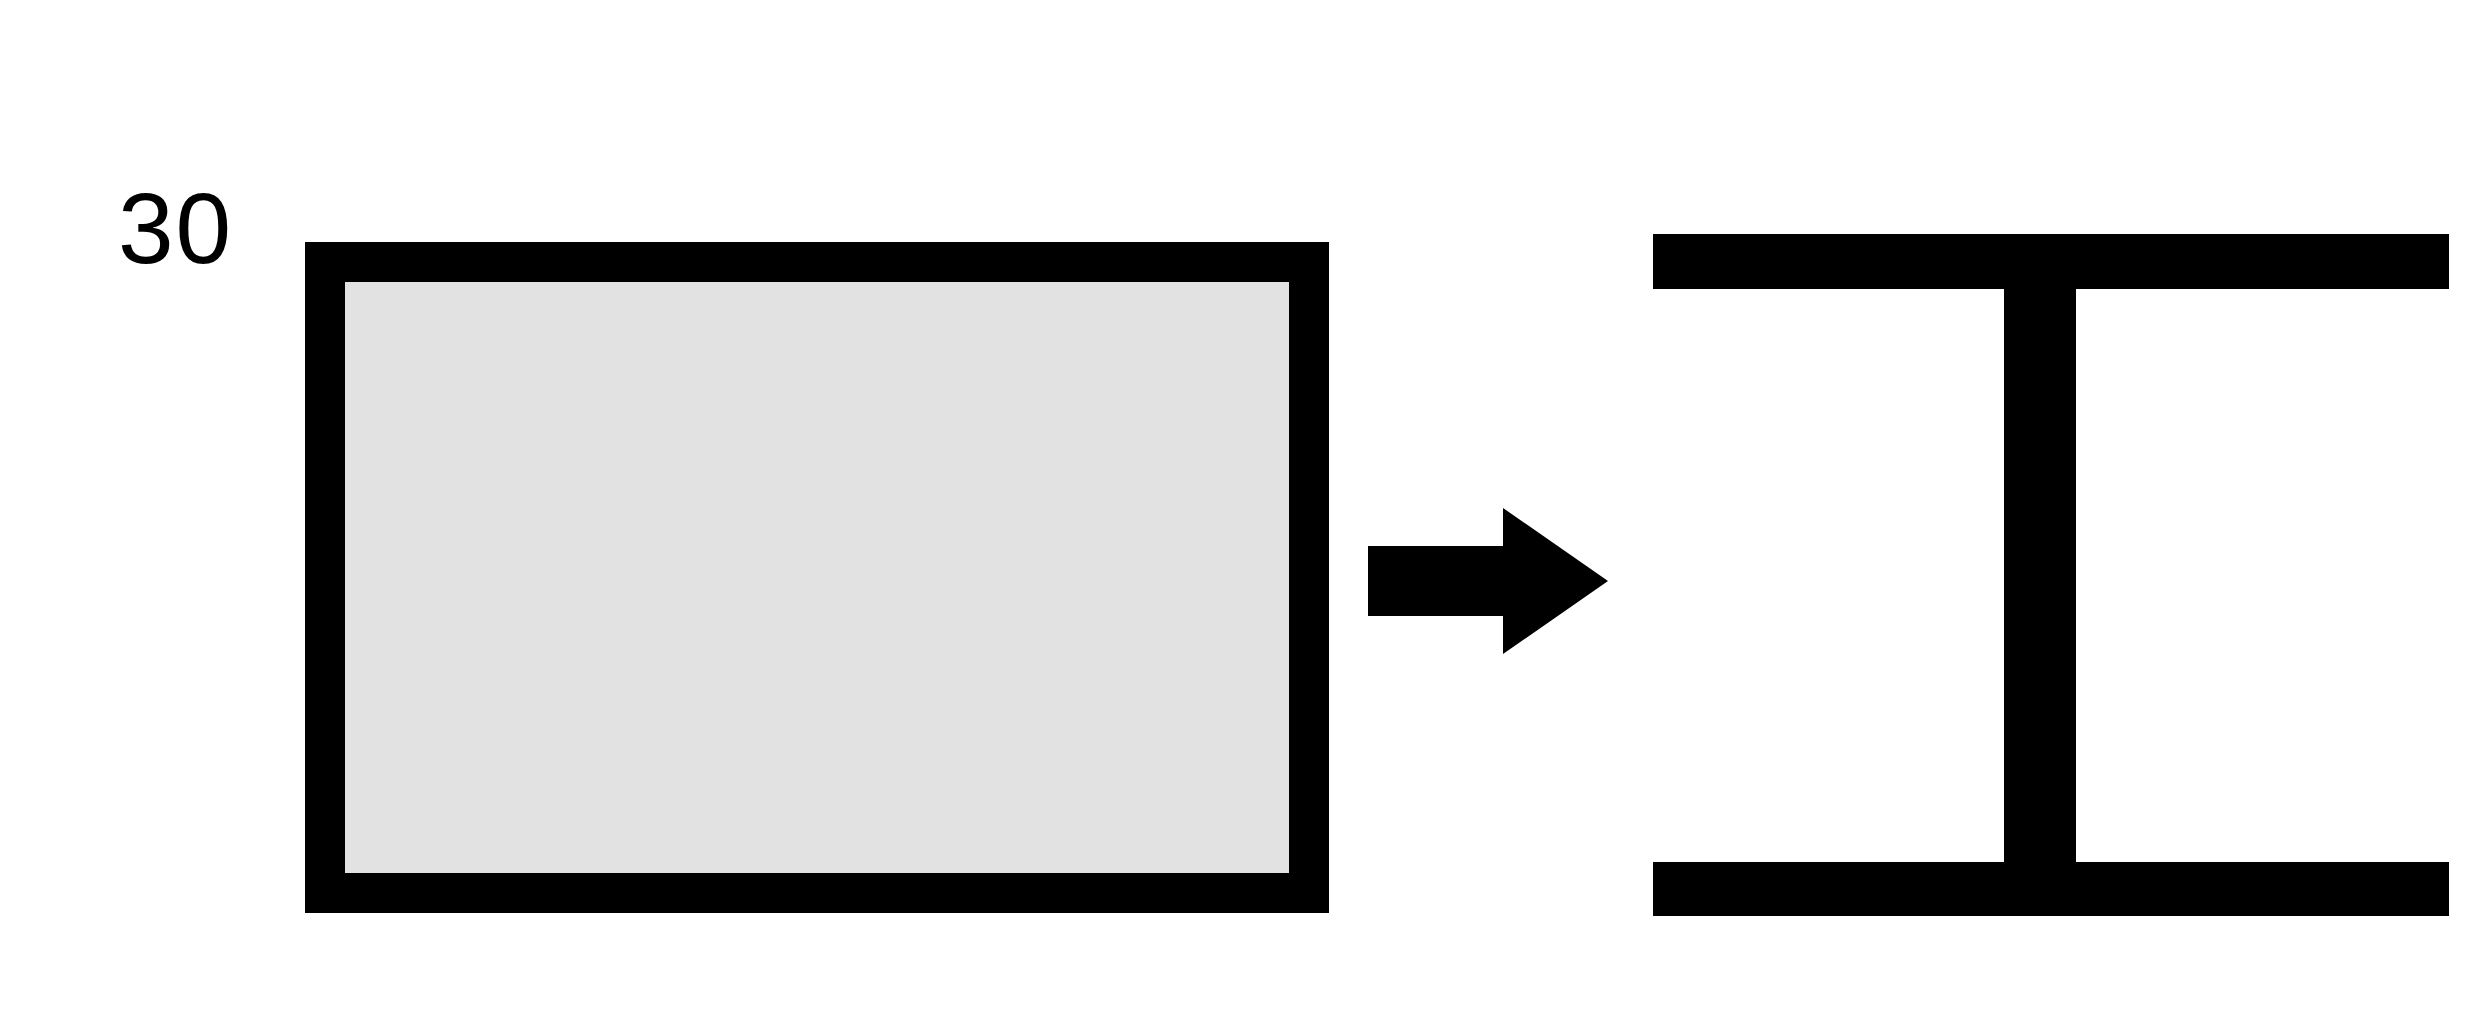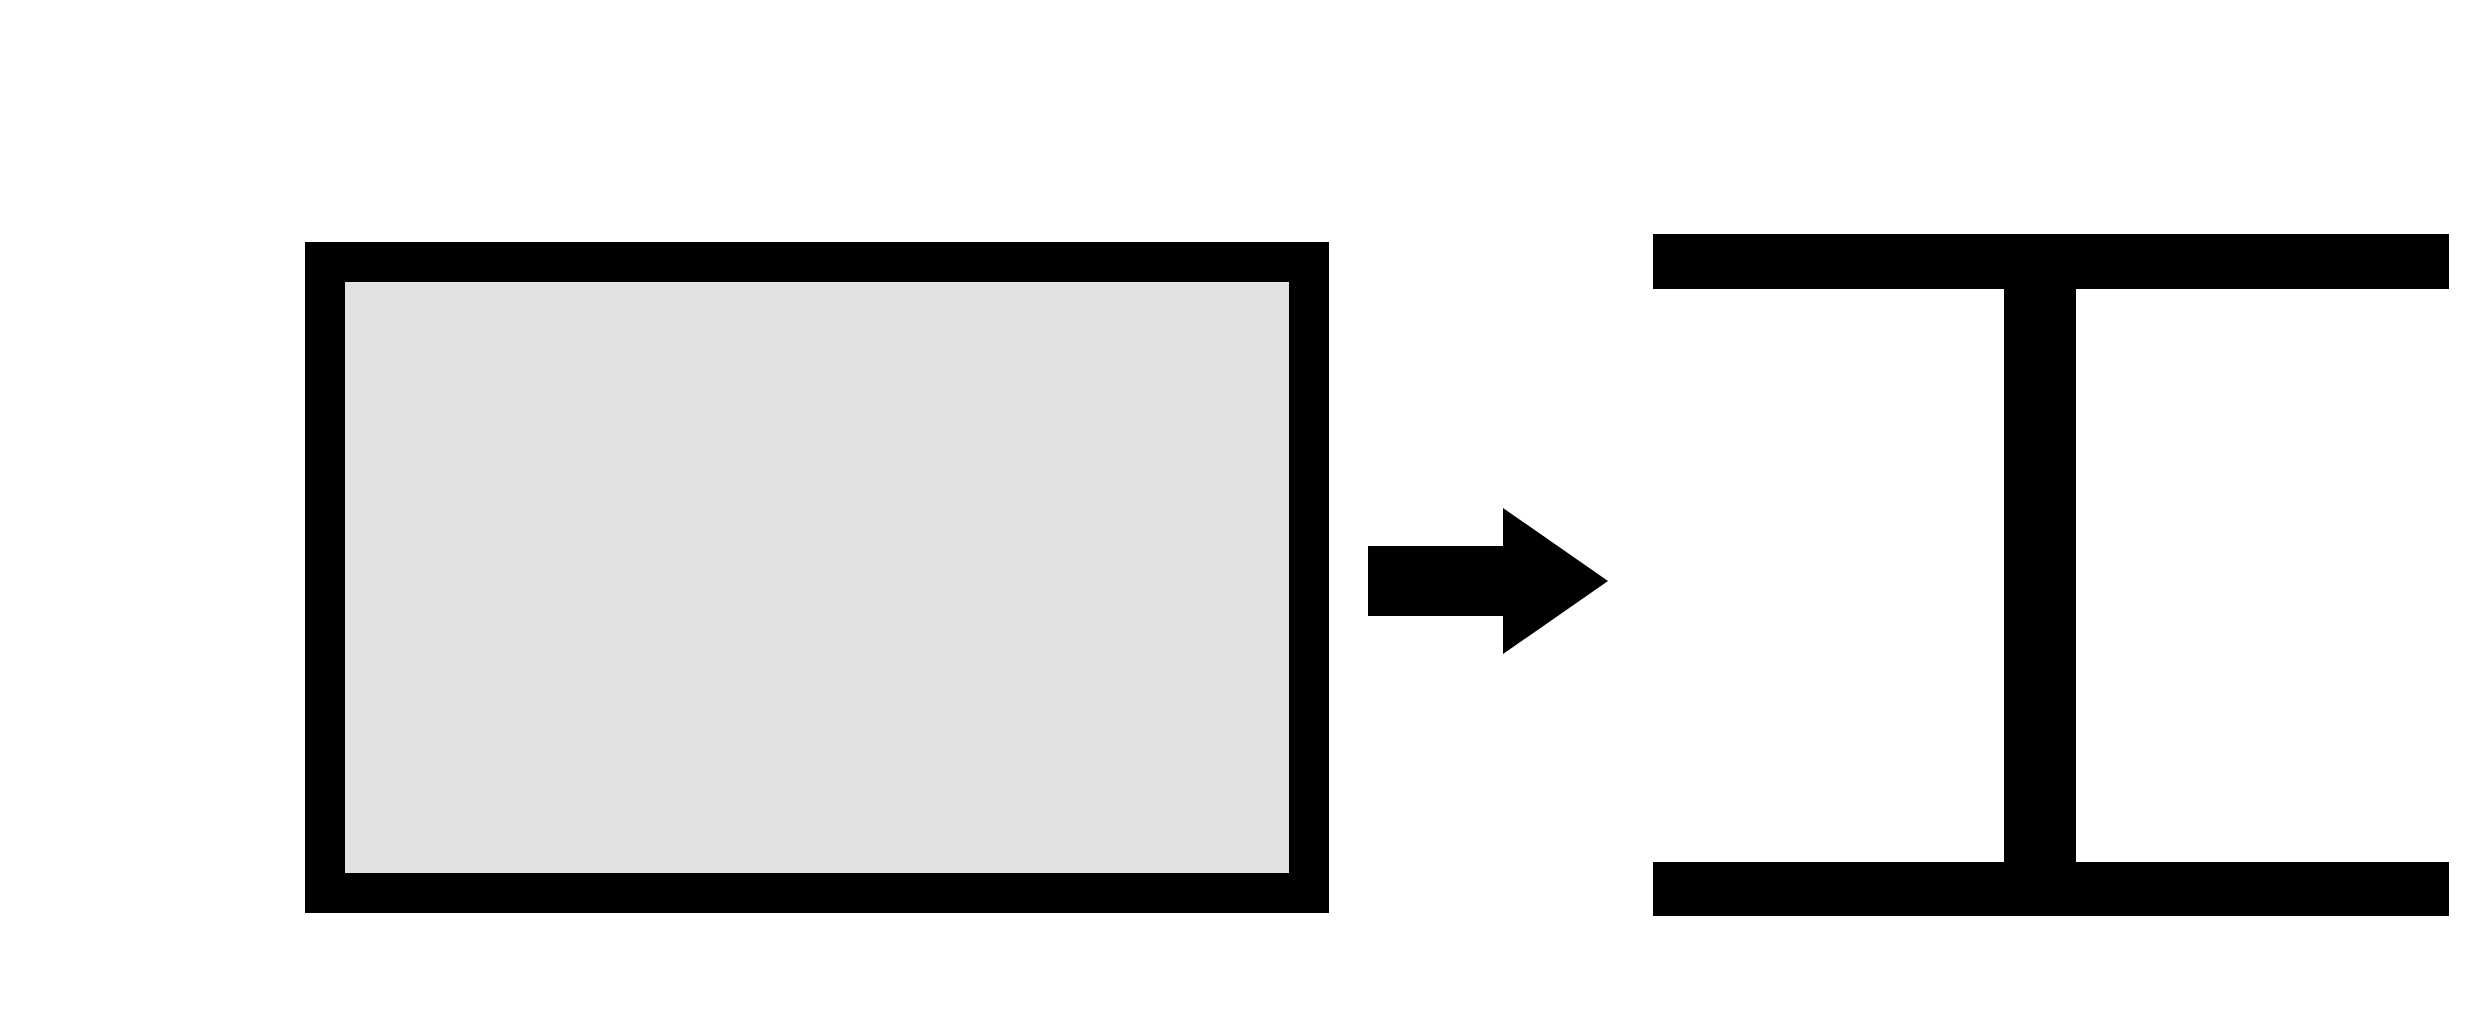--- a/index.html
+++ b/index.html
@@ -72,20 +72,21 @@
     width: 796px;
     height: 54px;
     background: #000000;
   }
 </style>
 </head>
 <body>
 
 <div class="canvas">
 
+  <div class="figure-label">30</div>
 
   <div class="source-rect"></div>
 
   <svg class="arrow-svg" viewBox="0 0 240 146" xmlns="http://www.w3.org/2000/svg">
     <polygon points="0,38 135,38 135,0 240,73 135,146 135,108 0,108" fill="#000000"></polygon>
   </svg>
 
   <div class="ibeam">
     <div class="ibeam-top-flange"></div>
     <div class="ibeam-web"></div>

